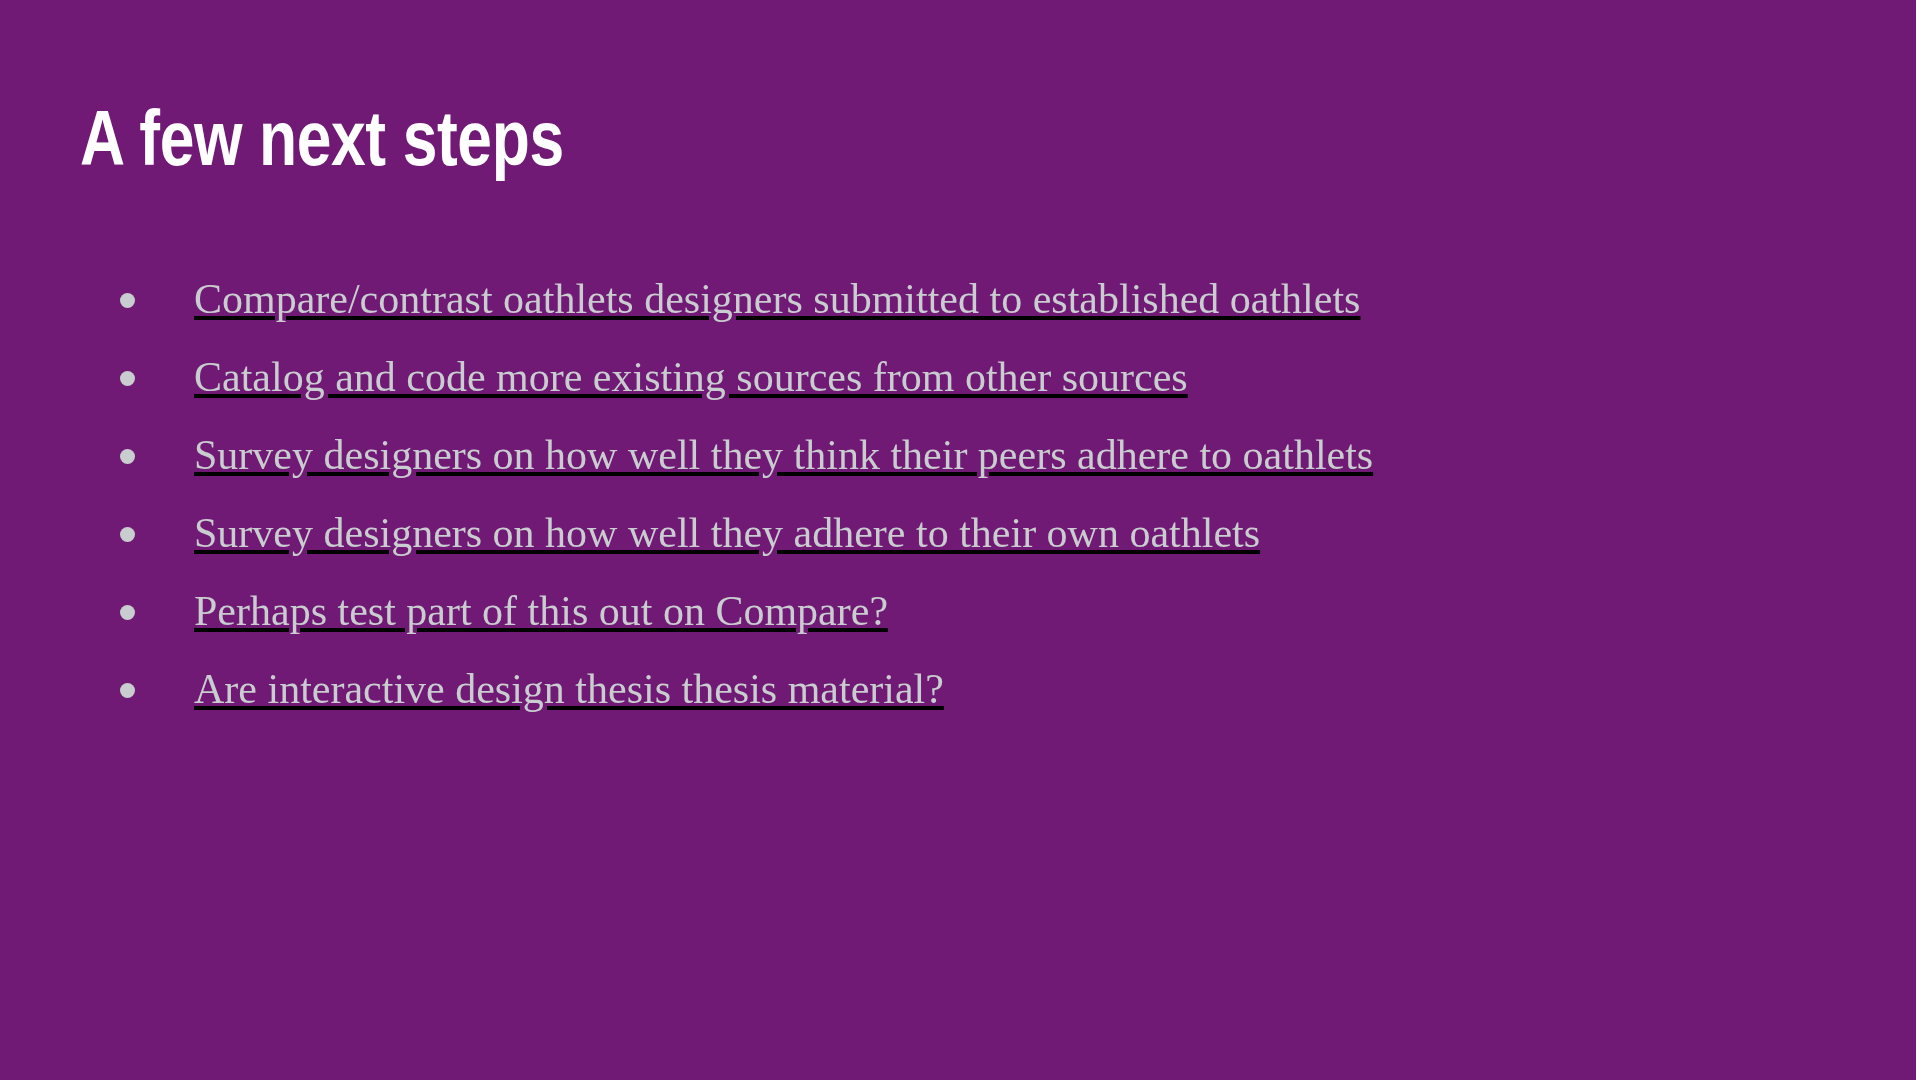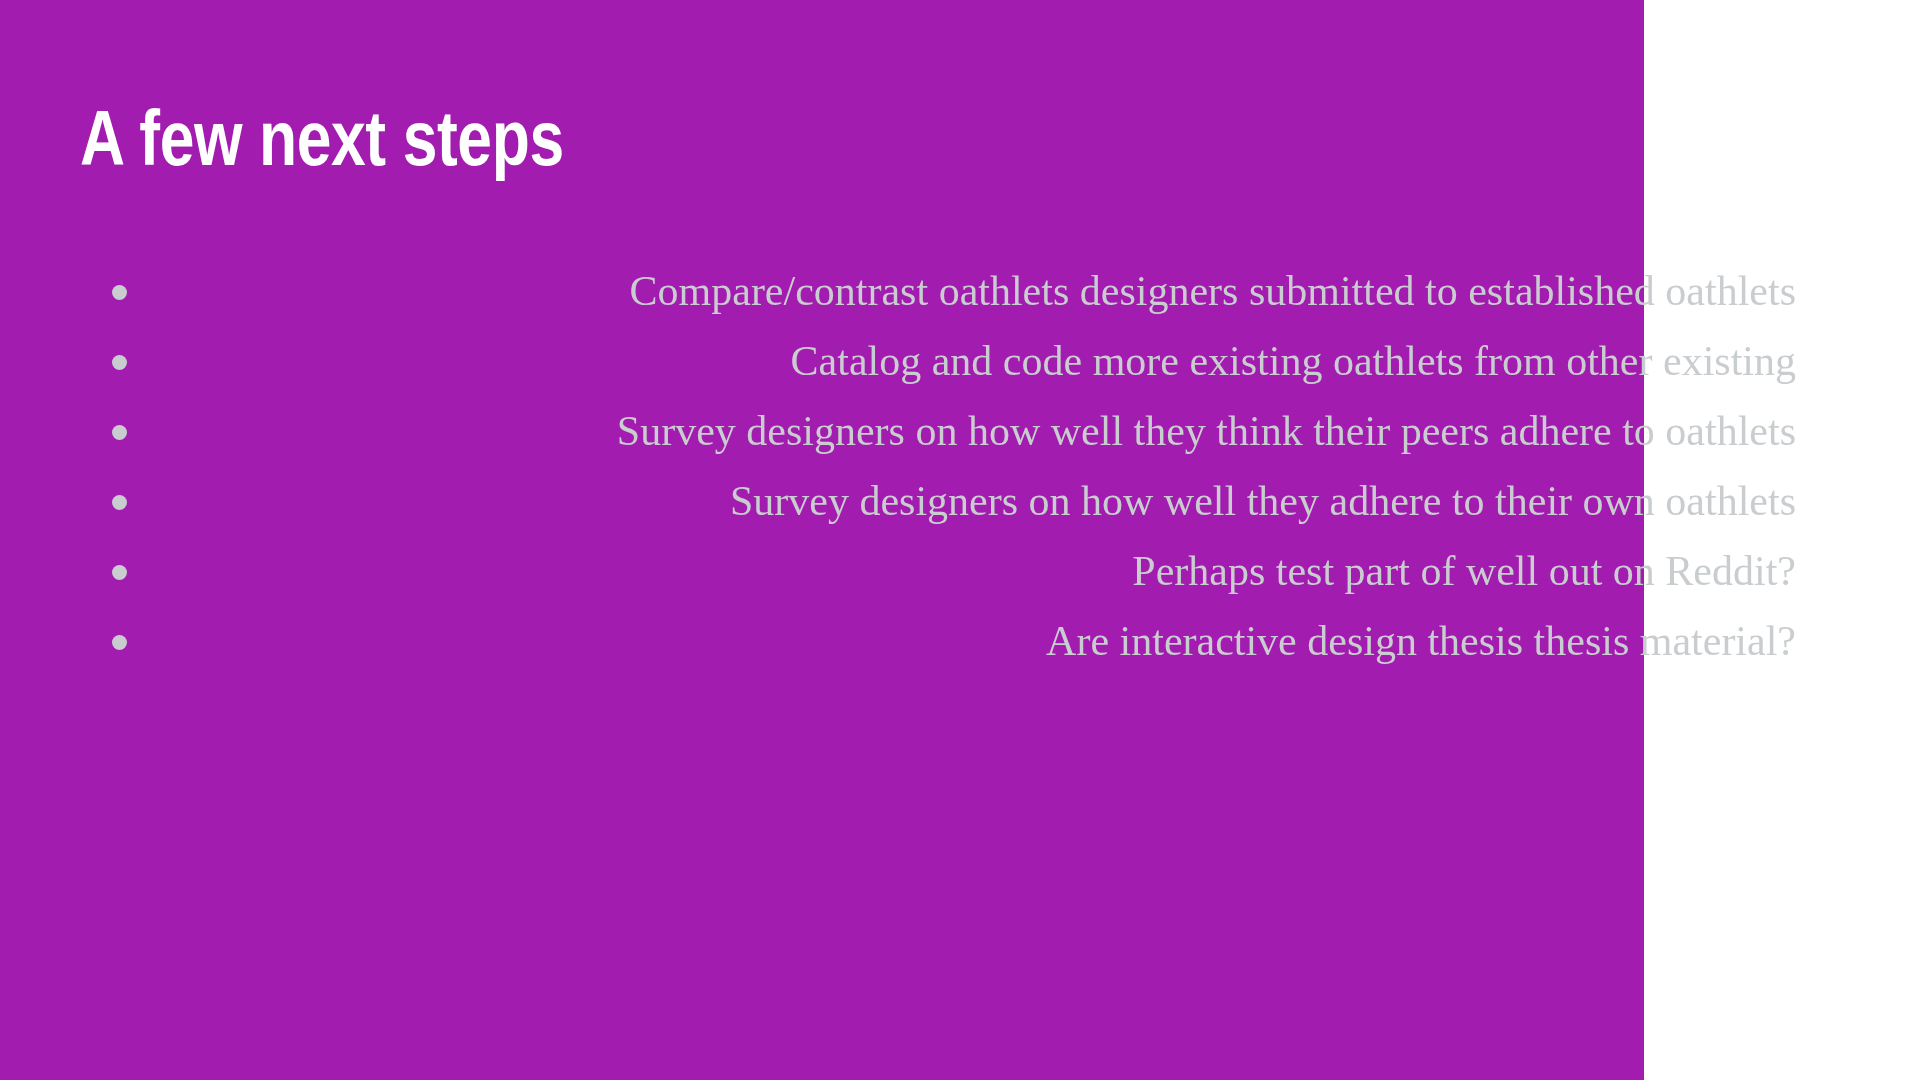--- a/index.html
+++ b/index.html
@@ -7,25 +7,24 @@
     padding: 0;
   }
   body {
     width: 1920px;
     height: 1080px;
     overflow: hidden;
     font-family: "Liberation Serif", "DejaVu Serif", serif;
   }
   #slide {
     position: relative;
-    width: 1644px;
+    width: 1916px;
     height: 1080px;
     box-sizing: border-box;
-    background: #a21caf;
-    text-align: right;
+    background: #701a75;
   }
   #slide-title {
     position: absolute;
     left: 80px;
     top: 96px;
     margin: 0;
     font-family: "Liberation Sans Narrow", "Liberation Sans", "DejaVu Sans Condensed", sans-serif;
     font-weight: bold;
     font-size: 78px;
     line-height: 84px;
@@ -42,21 +41,22 @@
     width: 1700px;
     margin: 0;
     padding: 0;
     list-style: none;
   }
   #bullet-list .bullet-item {
     position: relative;
     display: block;
     height: 66px;
     padding-left: 82px;
-    margin: 4px;
+    margin: 12px;
+    text-decoration: underline;
   }
   #bullet-list .bullet-marker {
     position: absolute;
     left: 8px;
     top: 23px;
     width: 15px;
     height: 15px;
     border-radius: 50%;
     background: #c9cdcf;
   }
@@ -78,36 +78,36 @@
 
   <ul id="bullet-list">
 
     <li class="bullet-item">
       <span class="bullet-marker"></span>
       <span class="bullet-text">Compare/contrast oathlets designers submitted to established oathlets</span>
     </li>
 
     <li class="bullet-item">
       <span class="bullet-marker"></span>
-      <span class="bullet-text">Catalog and code more existing oathlets from other existing</span>
+      <span class="bullet-text">Catalog and code more existing sources from other sources</span>
     </li>
 
     <li class="bullet-item">
       <span class="bullet-marker"></span>
       <span class="bullet-text">Survey designers on how well they think their peers adhere to oathlets</span>
     </li>
 
     <li class="bullet-item">
       <span class="bullet-marker"></span>
       <span class="bullet-text">Survey designers on how well they adhere to their own oathlets</span>
     </li>
 
     <li class="bullet-item">
       <span class="bullet-marker"></span>
-      <span class="bullet-text">Perhaps test part of well out on Reddit?</span>
+      <span class="bullet-text">Perhaps test part of this out on Compare?</span>
     </li>
 
     <li class="bullet-item">
       <span class="bullet-marker"></span>
       <span class="bullet-text">Are interactive design thesis thesis material?</span>
     </li>
 
   </ul>
 </div>
 

